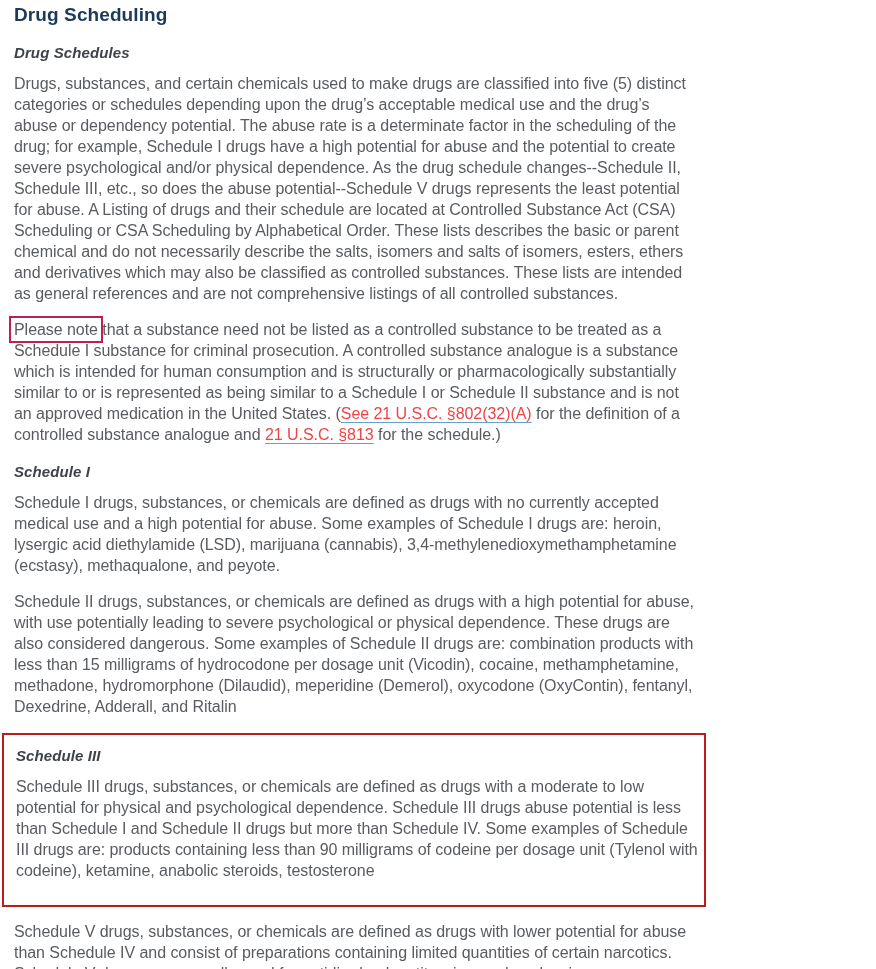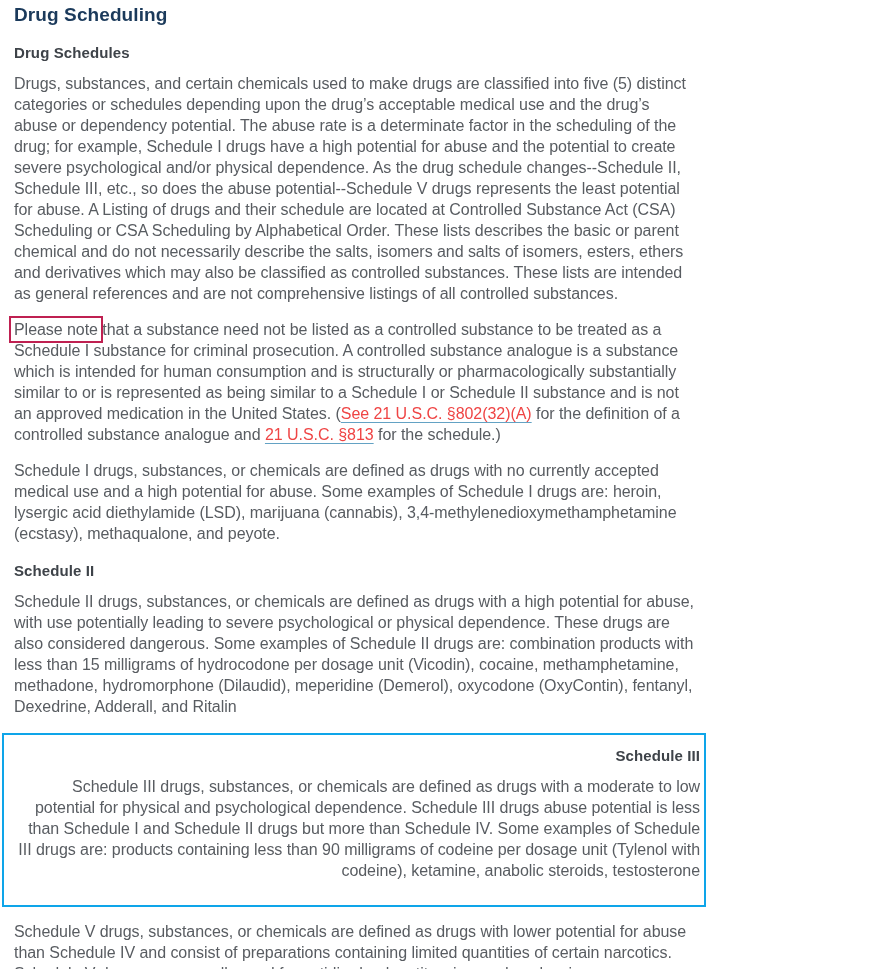--- a/index.html
+++ b/index.html
@@ -18,68 +18,68 @@
     color: #1b3a5b;
     margin: 2px 0 15px 0;
     letter-spacing: 0.1px;
   }
   .section-heading {
     font-size: 15px;
     font-weight: 700;
     color: #3e4349;
     margin: 18px 0 0 0;
     letter-spacing: 0.1px;
+    font-style: italic;
   }
   .body-text {
     font-size: 16px;
     line-height: 21px;
     color: #585c61;
     margin: 12px 0 15px 0;
     letter-spacing: -0.05px;
   }
   .note-outline {
     outline: 2px solid #bf2051;
     outline-offset: 3px;
   }
   .text-link {
     color: #ef4444;
     text-decoration: underline;
     text-decoration-color: #63a2c4;
     text-underline-offset: 3px;
     cursor: pointer;
   }
   .highlight-box {
-    border: 2px solid #0ea5e9;
+    border: 2px solid #b91c1c;
     margin: 16px -12px 14px -12px;
     padding: 0 4px 14px 12px;
-    text-align: right;
   }
   .highlight-box .section-heading { margin-top: 12px; }
   .highlight-box .body-text { margin-bottom: 10px; }
 </style>
 </head>
 <body>
 
 <div class="page">
 
   <h1 class="page-title">Drug Scheduling</h1>
 
   <section>
     <h2 class="section-heading">Drug Schedules</h2>
     <p class="body-text">Drugs, substances, and certain chemicals used to make drugs are classified into five (5) distinct categories or schedules depending upon the drug’s acceptable medical use and the drug’s abuse or dependency potential. The abuse rate is a determinate factor in the scheduling of the drug; for example, Schedule I drugs have a high potential for abuse and the potential to create severe psychological and/or physical dependence. As the drug schedule changes--Schedule II, Schedule III, etc., so does the abuse potential--Schedule V drugs represents the least potential for abuse. A Listing of drugs and their schedule are located at Controlled Substance Act (CSA) Scheduling or CSA Scheduling by Alphabetical Order. These lists describes the basic or parent chemical and do not necessarily describe the salts, isomers and salts of isomers, esters, ethers and derivatives which may also be classified as controlled substances. These lists are intended as general references and are not comprehensive listings of all controlled substances.</p>
   </section>
 
   <p class="body-text"><span class="note-outline">Please note</span><span> that a substance need not be listed as a controlled substance to be treated as a Schedule I substance for criminal prosecution. A controlled substance analogue is a substance which is intended for human consumption and is structurally or pharmacologically substantially similar to or is represented as being similar to a Schedule I or Schedule II substance and is not an approved medication in the United States. (</span><a class="text-link" href="#">See 21 U.S.C. §802(32)(A)</a><span> for the definition of a controlled substance analogue and </span><a class="text-link" href="#">21 U.S.C. §813</a><span> for the schedule.)</span></p>
 
   <section>
+    <h2 class="section-heading">Schedule I</h2>
     <p class="body-text">Schedule I drugs, substances, or chemicals are defined as drugs with no currently accepted medical use and a high potential for abuse. Some examples of Schedule I drugs are: heroin, lysergic acid diethylamide (LSD), marijuana (cannabis), 3,4-methylenedioxymethamphetamine (ecstasy), methaqualone, and peyote.</p>
   </section>
 
   <section>
-    <h2 class="section-heading">Schedule II</h2>
     <p class="body-text">Schedule II drugs, substances, or chemicals are defined as drugs with a high potential for abuse, with use potentially leading to severe psychological or physical dependence. These drugs are also considered dangerous. Some examples of Schedule II drugs are: combination products with less than 15 milligrams of hydrocodone per dosage unit (Vicodin), cocaine, methamphetamine, methadone, hydromorphone (Dilaudid), meperidine (Demerol), oxycodone (OxyContin), fentanyl, Dexedrine, Adderall, and Ritalin</p>
   </section>
 
   <div class="highlight-box">
     <section>
       <h2 class="section-heading">Schedule III</h2>
       <p class="body-text">Schedule III drugs, substances, or chemicals are defined as drugs with a moderate to low potential for physical and psychological dependence. Schedule III drugs abuse potential is less than Schedule I and Schedule II drugs but more than Schedule IV. Some examples of Schedule III drugs are: products containing less than 90 milligrams of codeine per dosage unit (Tylenol with codeine), ketamine, anabolic steroids, testosterone</p>
     </section>
   </div>
 

